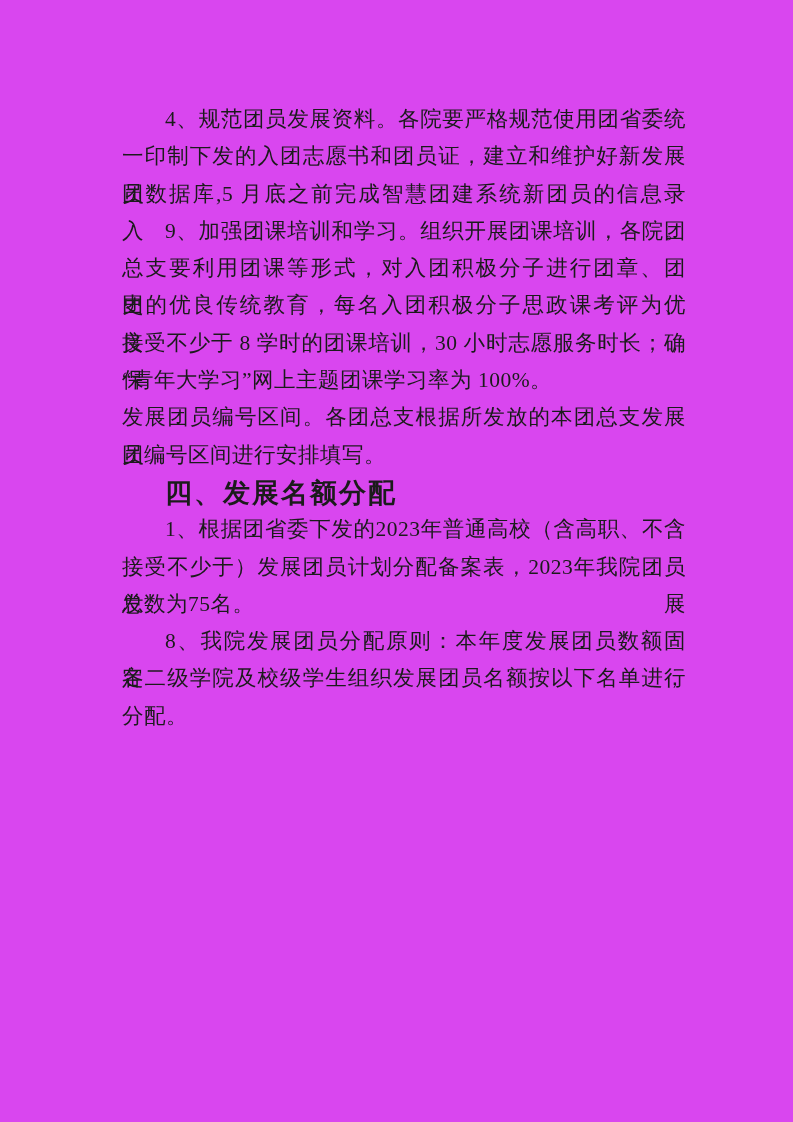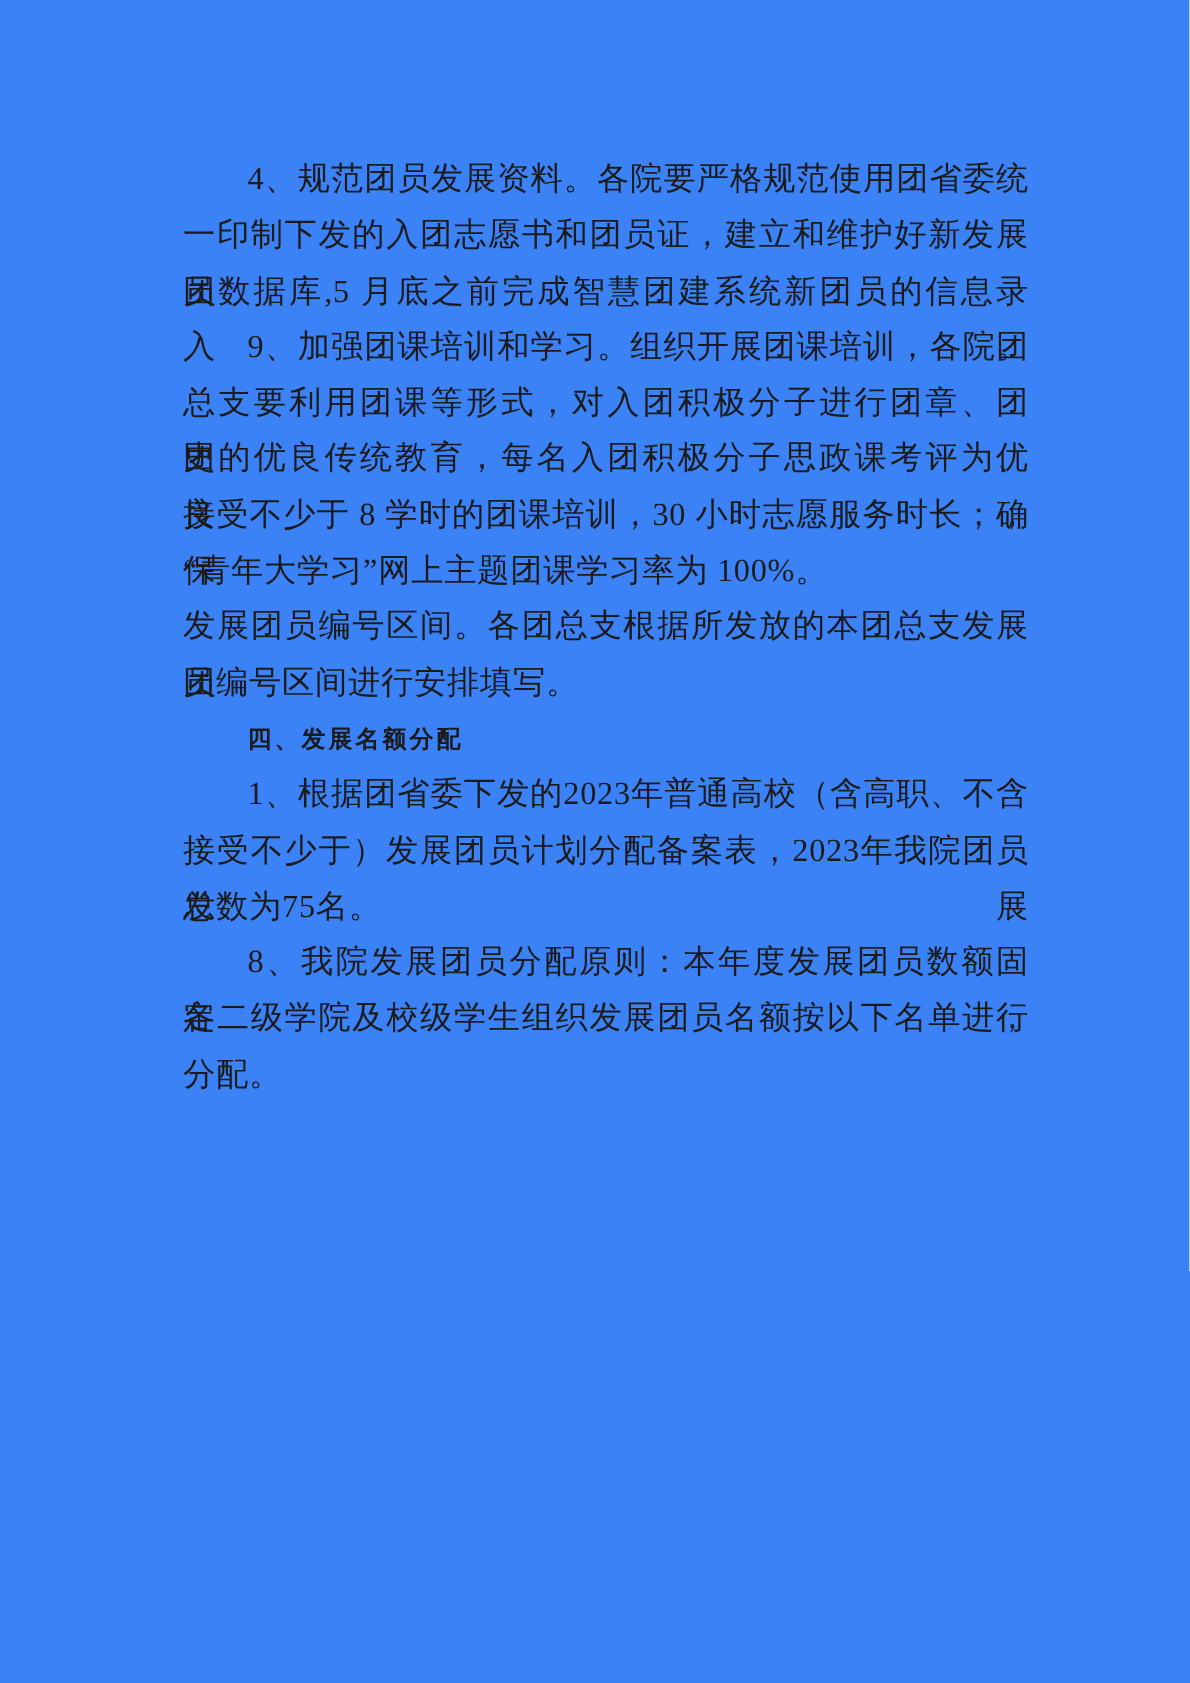--- a/index.html
+++ b/index.html
@@ -4,21 +4,21 @@
 <style>
   html, body {
     margin: 0;
     padding: 0;
     background: #ffffff;
   }
   .page {
     position: relative;
     width: 793px;
     height: 1122px;
-    background: #3b82f6;
+    background: #d946ef;
     overflow: hidden;
     font-family: "Liberation Serif", "DejaVu Serif", serif;
     color: #1b1b1b;
   }
   .text-block {
     position: absolute;
     left: 122px;
     top: 101px;
     width: 564px;
   }
@@ -44,21 +44,21 @@
     text-align: right;
     text-align-last: left;
   }
   
   .line.indent {
     text-indent: 43px;
   }
   .line.heading {
     font-family: "DejaVu Sans", "Liberation Sans", sans-serif;
     font-weight: bold;
-    font-size: 16px;
+    font-size: 27px;
     letter-spacing: 2px;
   }
 </style>
 </head>
 <body>
 
 <div class="page">
   <div class="text-block">
 
     <div class="para">

